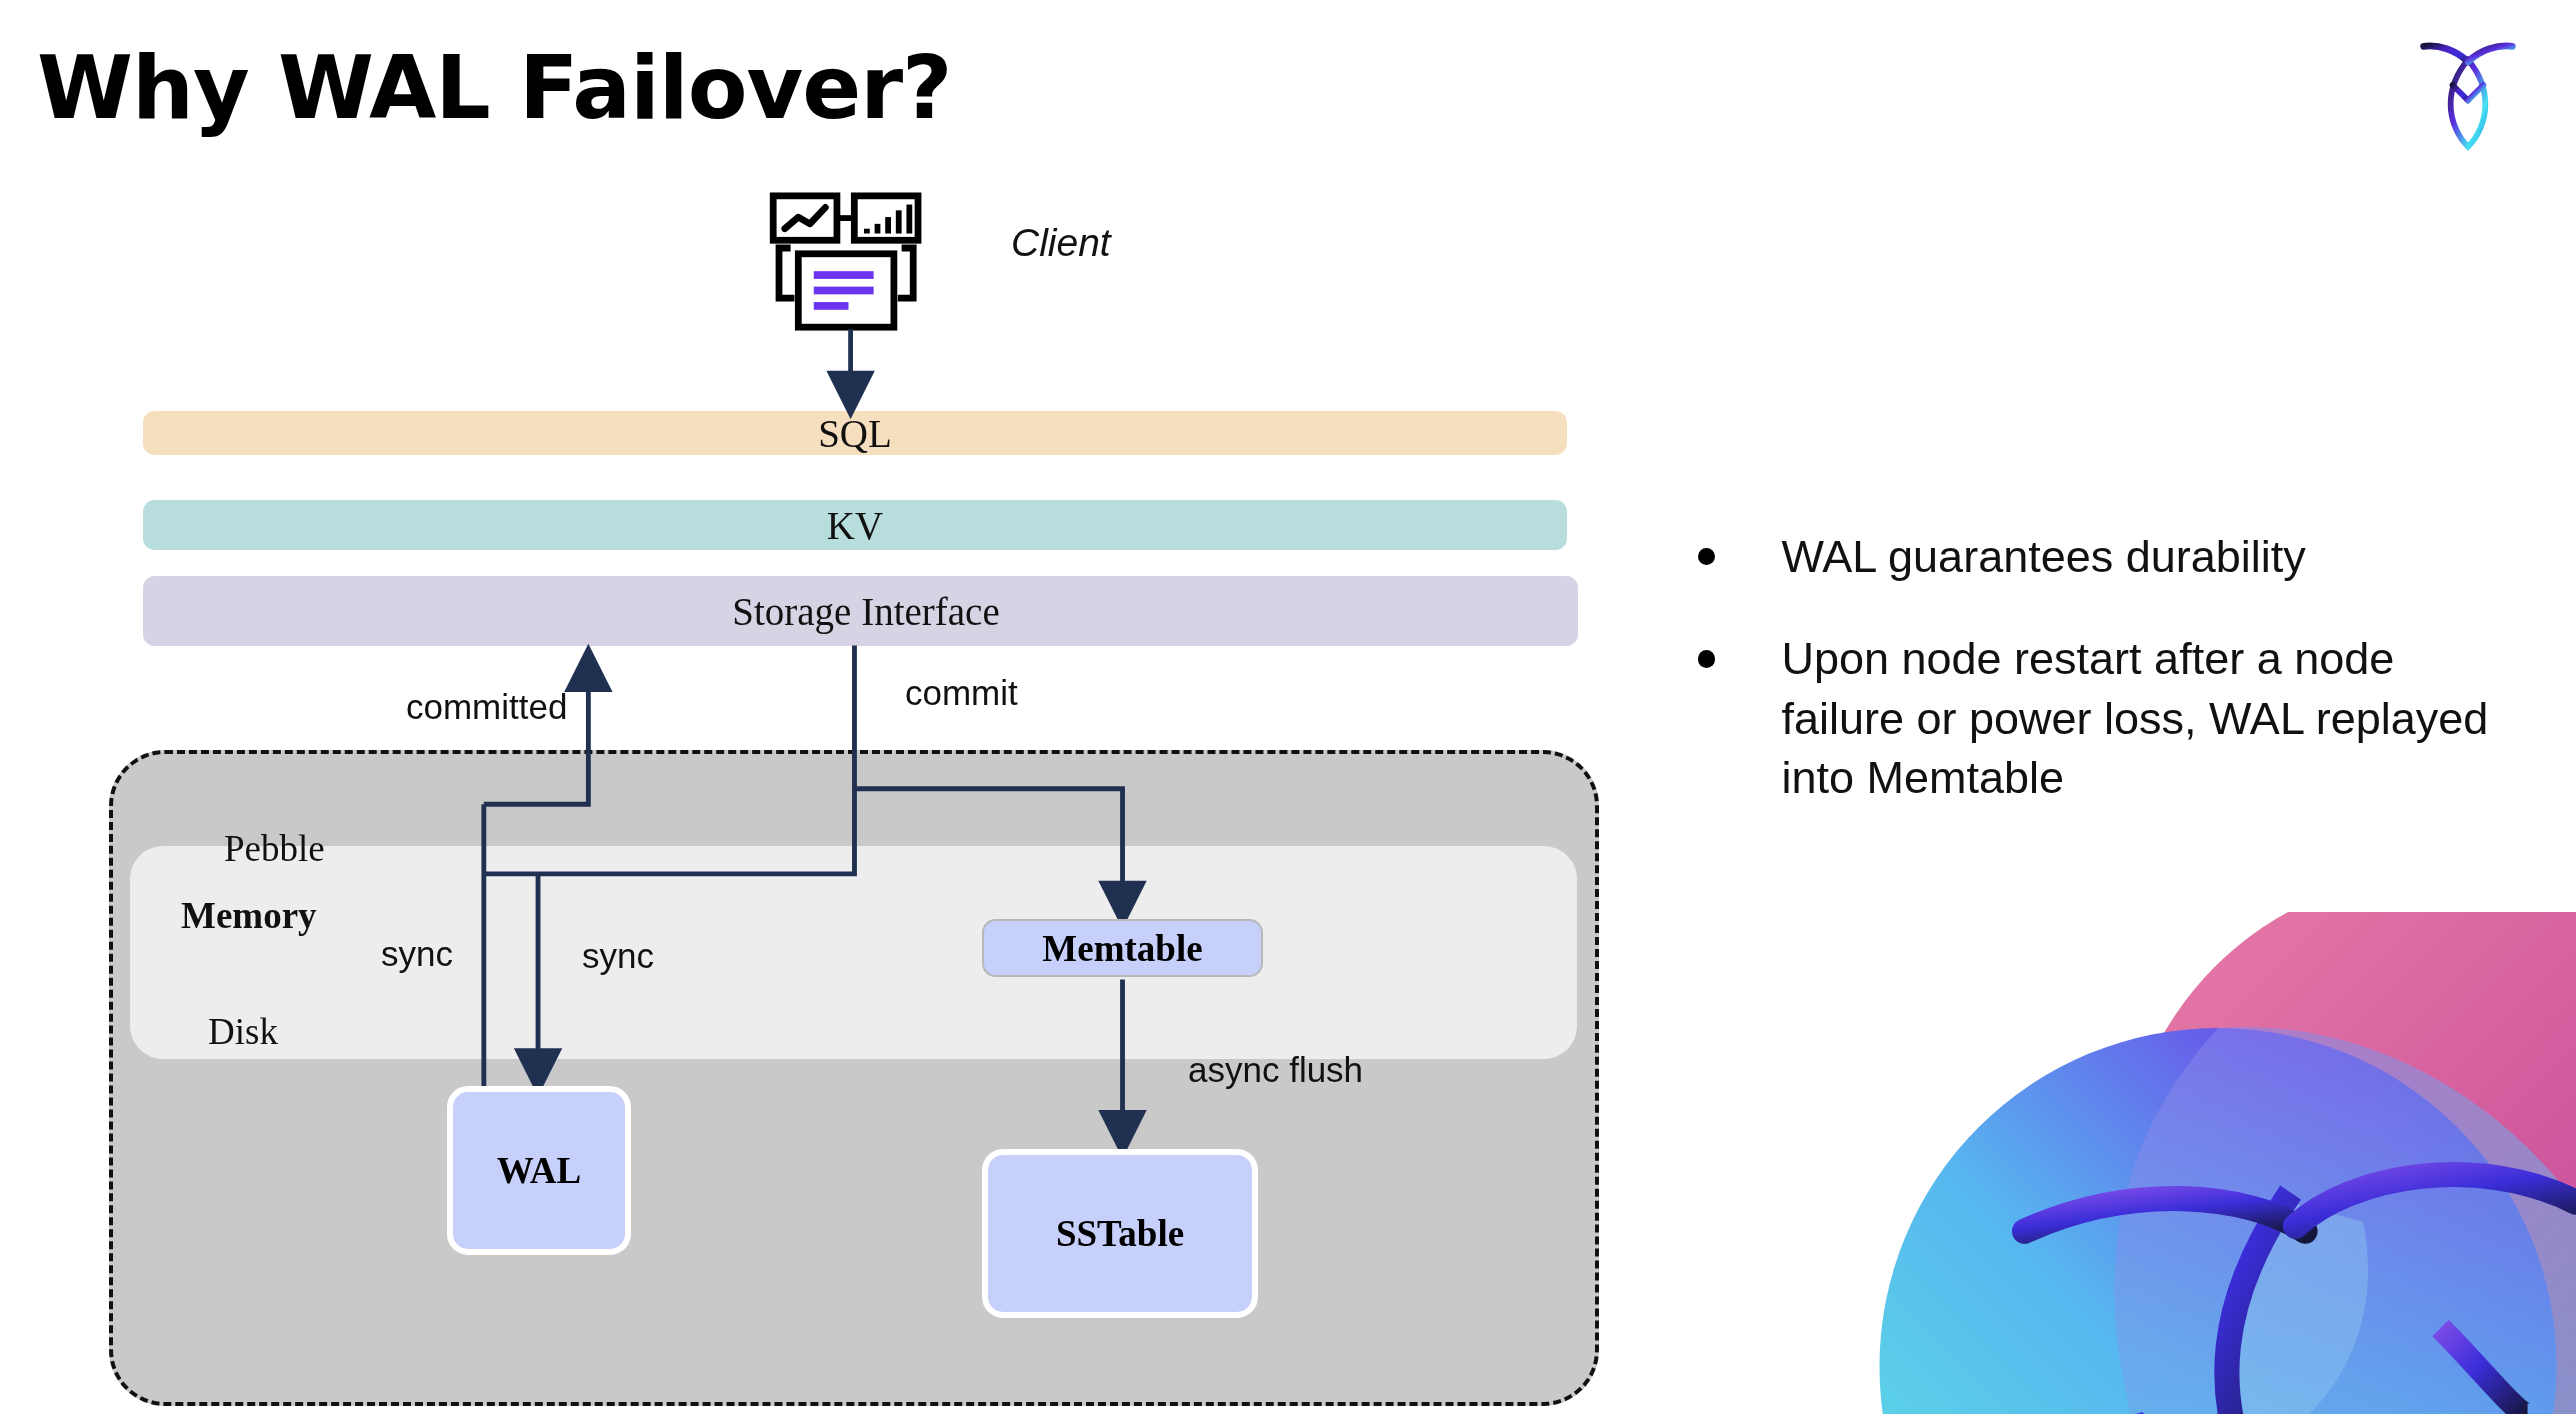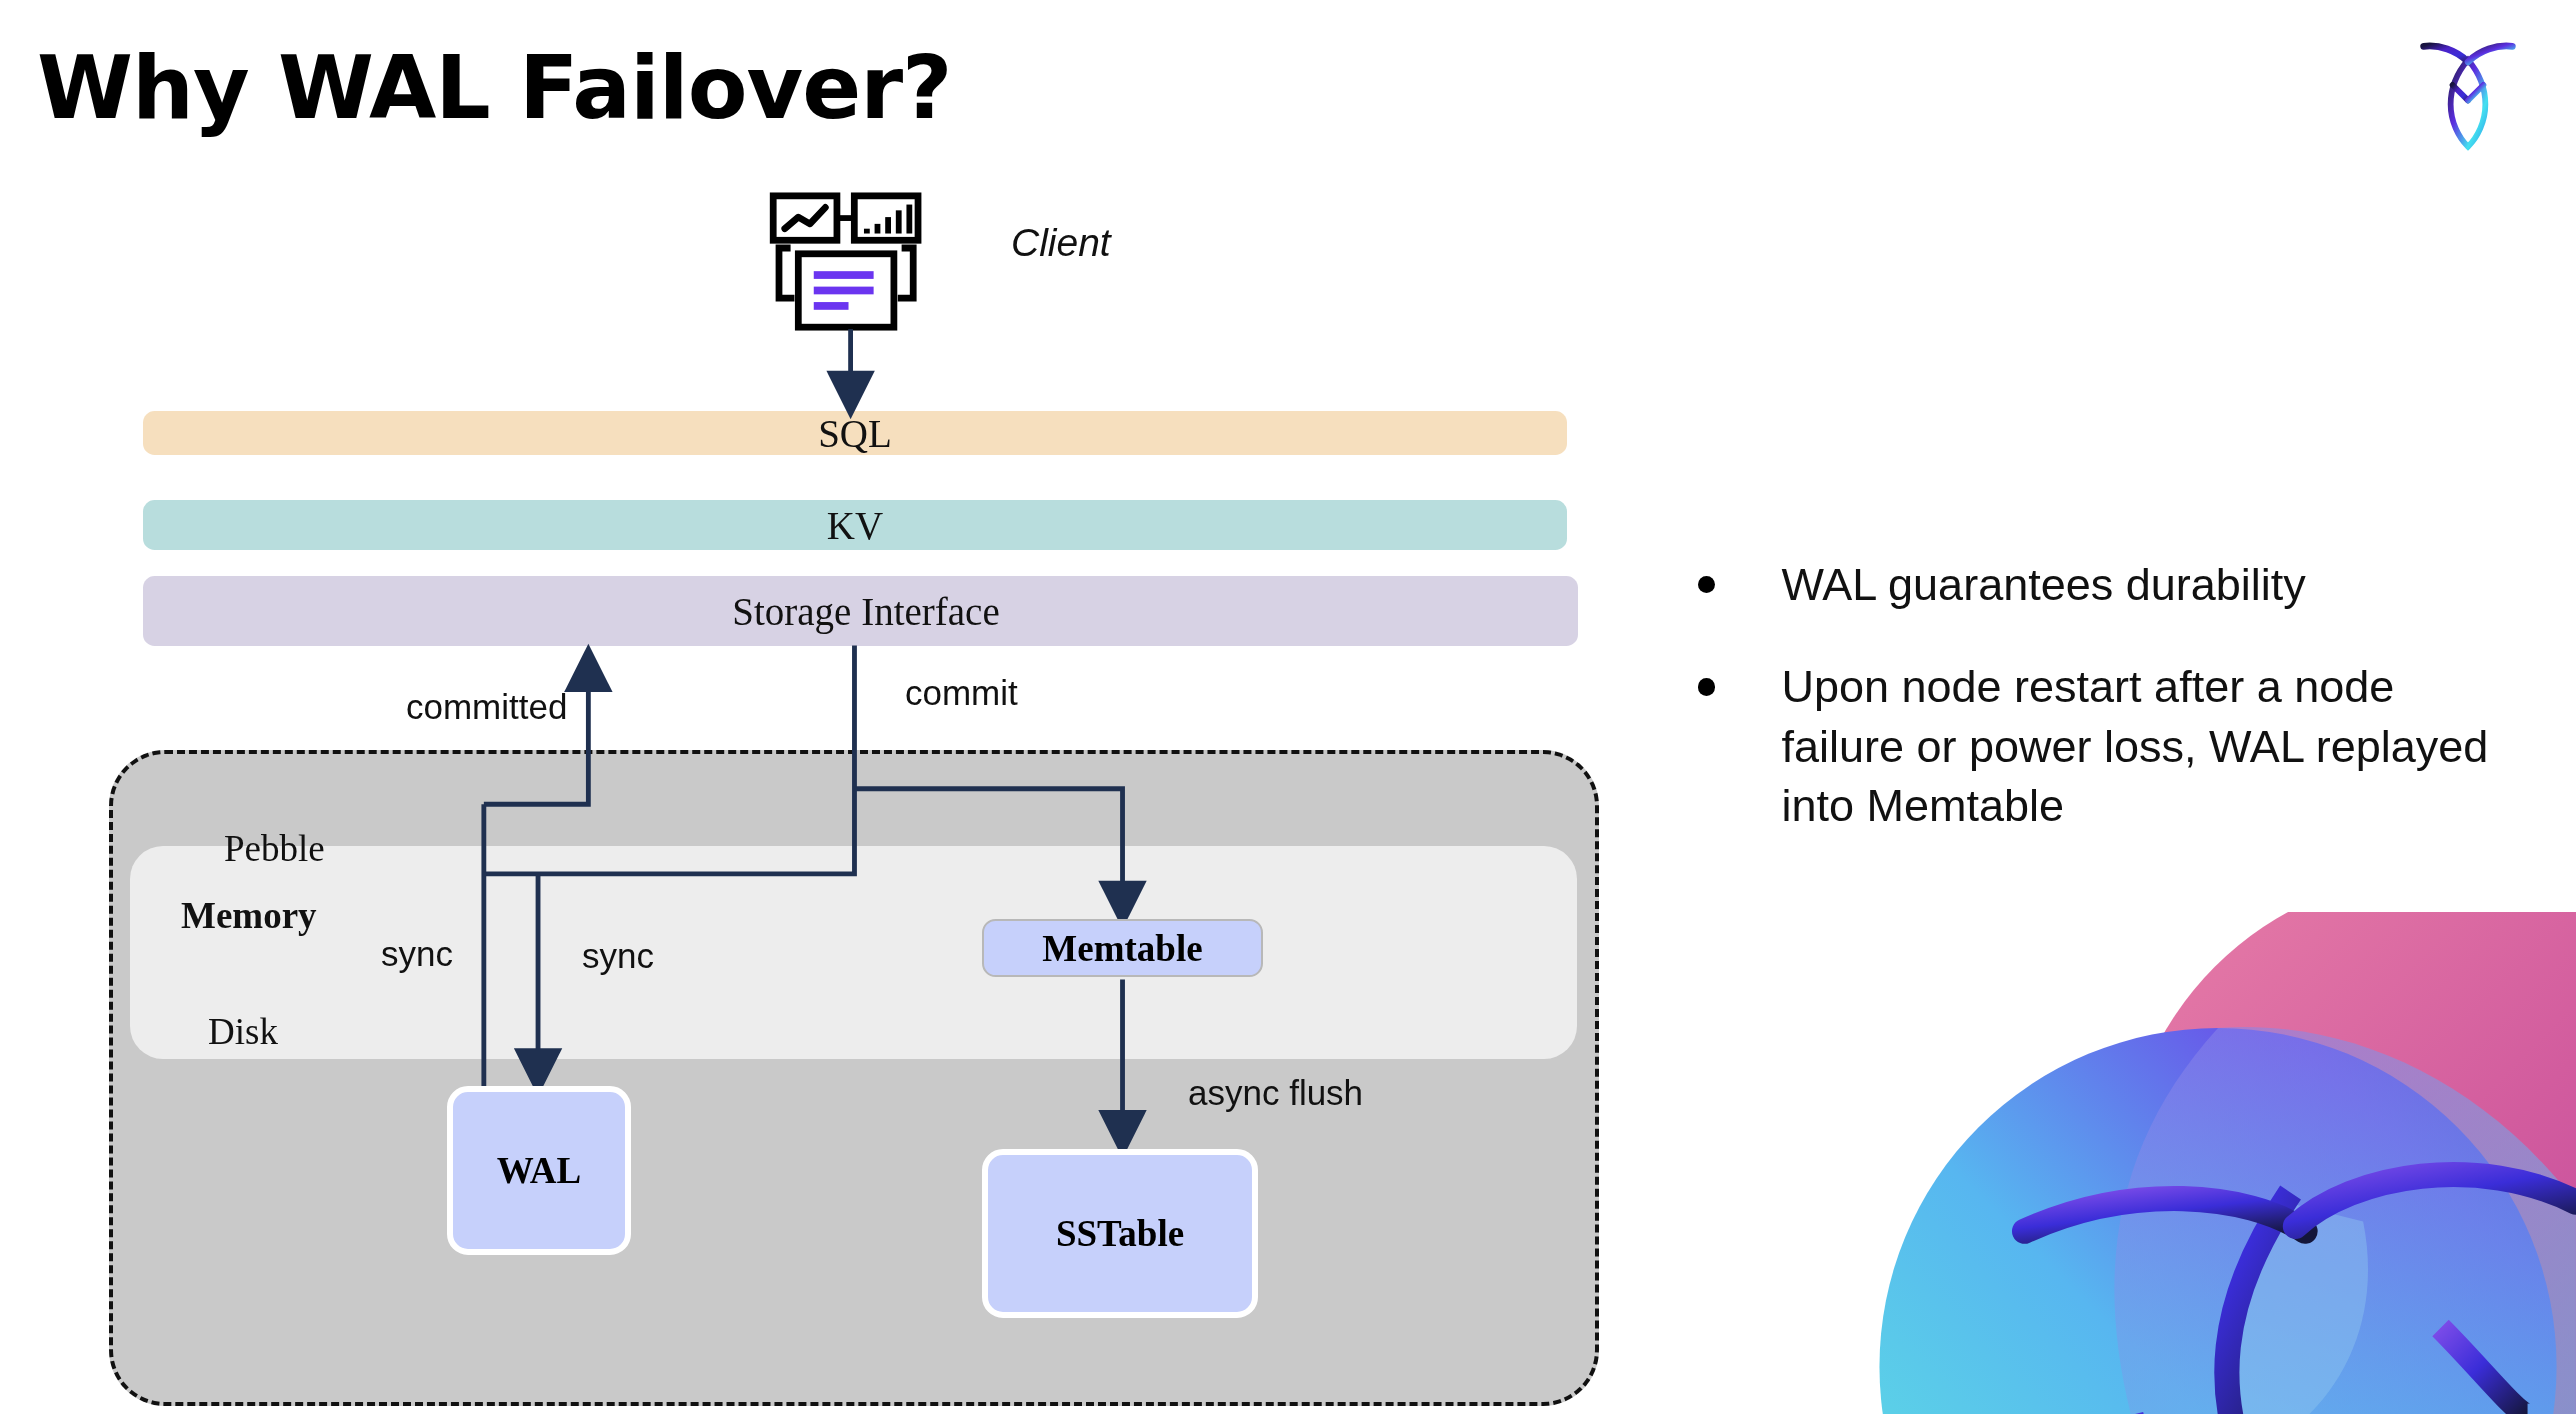--- a/index.html
+++ b/index.html
@@ -103,27 +103,27 @@
 
   
   .alabel{
     position:absolute; font-family:"Liberation Sans", sans-serif;
     font-size:35px; color:#111; white-space:nowrap;
   }
   .lbl-committed{left:406px; top:687px;}
   .lbl-commit{left:905px;  top:673px;}
   .lbl-sync1{left:381px;  top:934px;}
   .lbl-sync2{left:582px;  top:936px;}
-  .lbl-flush{left:1188px; top:1050px;margin-top:23px;}
+  .lbl-flush{left:1188px; top:1050px;}
 
   
   .arrows{position:absolute; left:0; top:0; width:2576px; height:1415px; pointer-events:none;}
 
   
-  .bullets{position:absolute; left:1698px; top:527px; width:803px;margin-top:28px;}
+  .bullets{position:absolute; left:1698px; top:527px; width:803px;}
   .bullet-row{display:flex; align-items:flex-start; margin-bottom:43px;}
   .bullet-dot{
     flex:0 0 auto; width:17.4px; height:17.4px; border-radius:50%;
     background:#000; margin-top:21px; margin-right:66px;
   }
   .bullet-text{
     font-family:"Liberation Sans", sans-serif;
     font-size:45px; line-height:1.32; color:#111;
   }
 </style>

